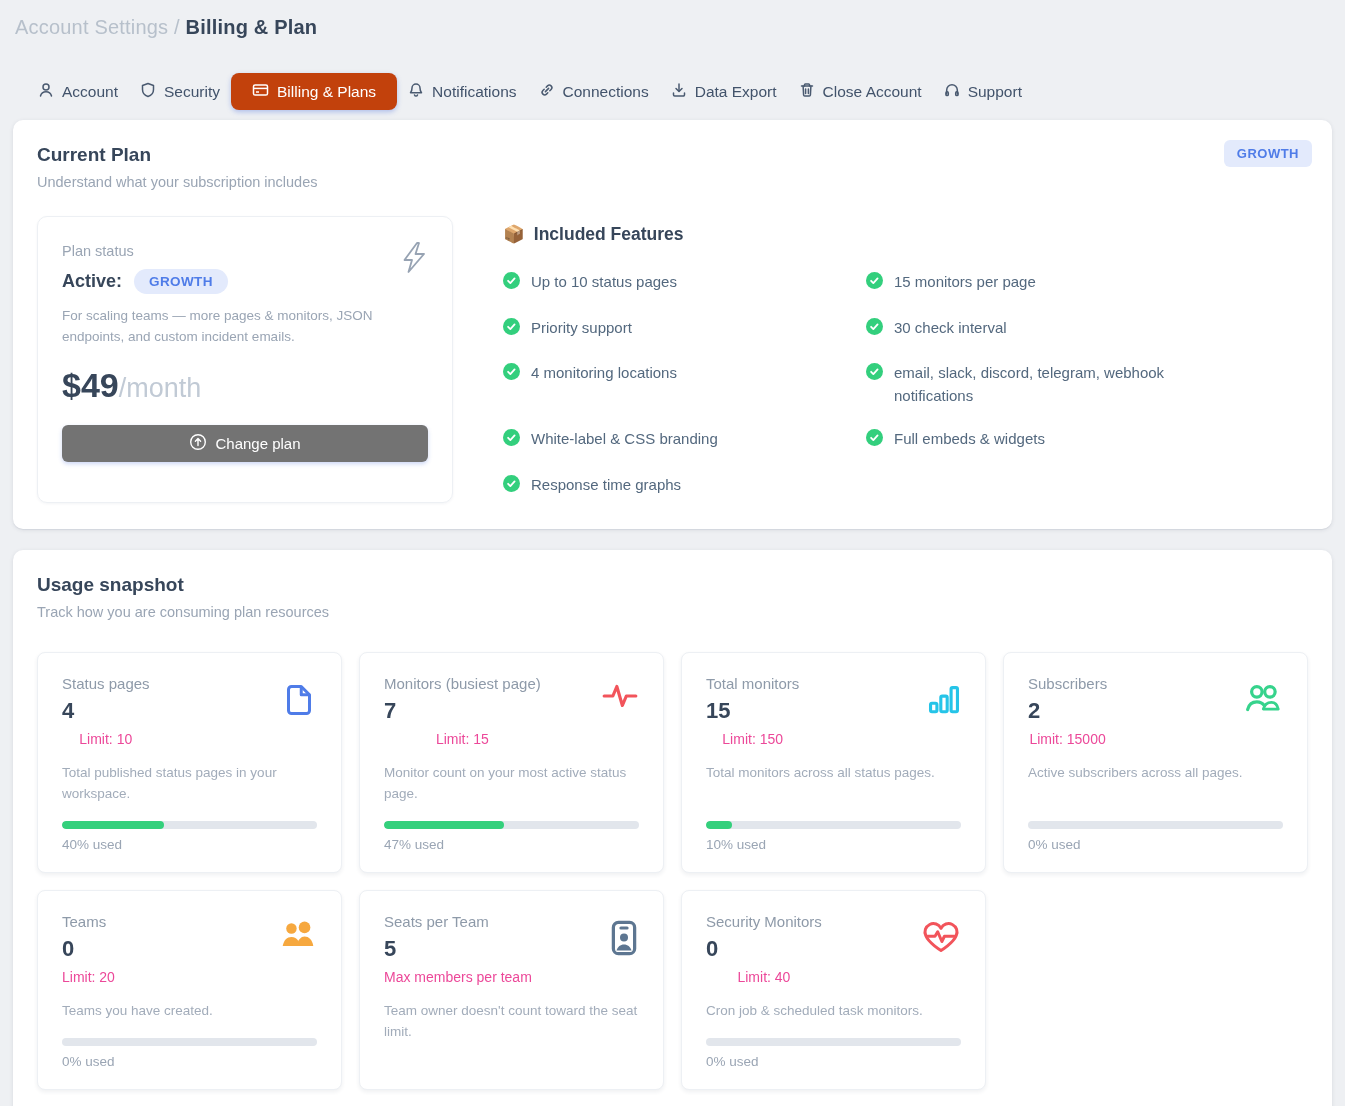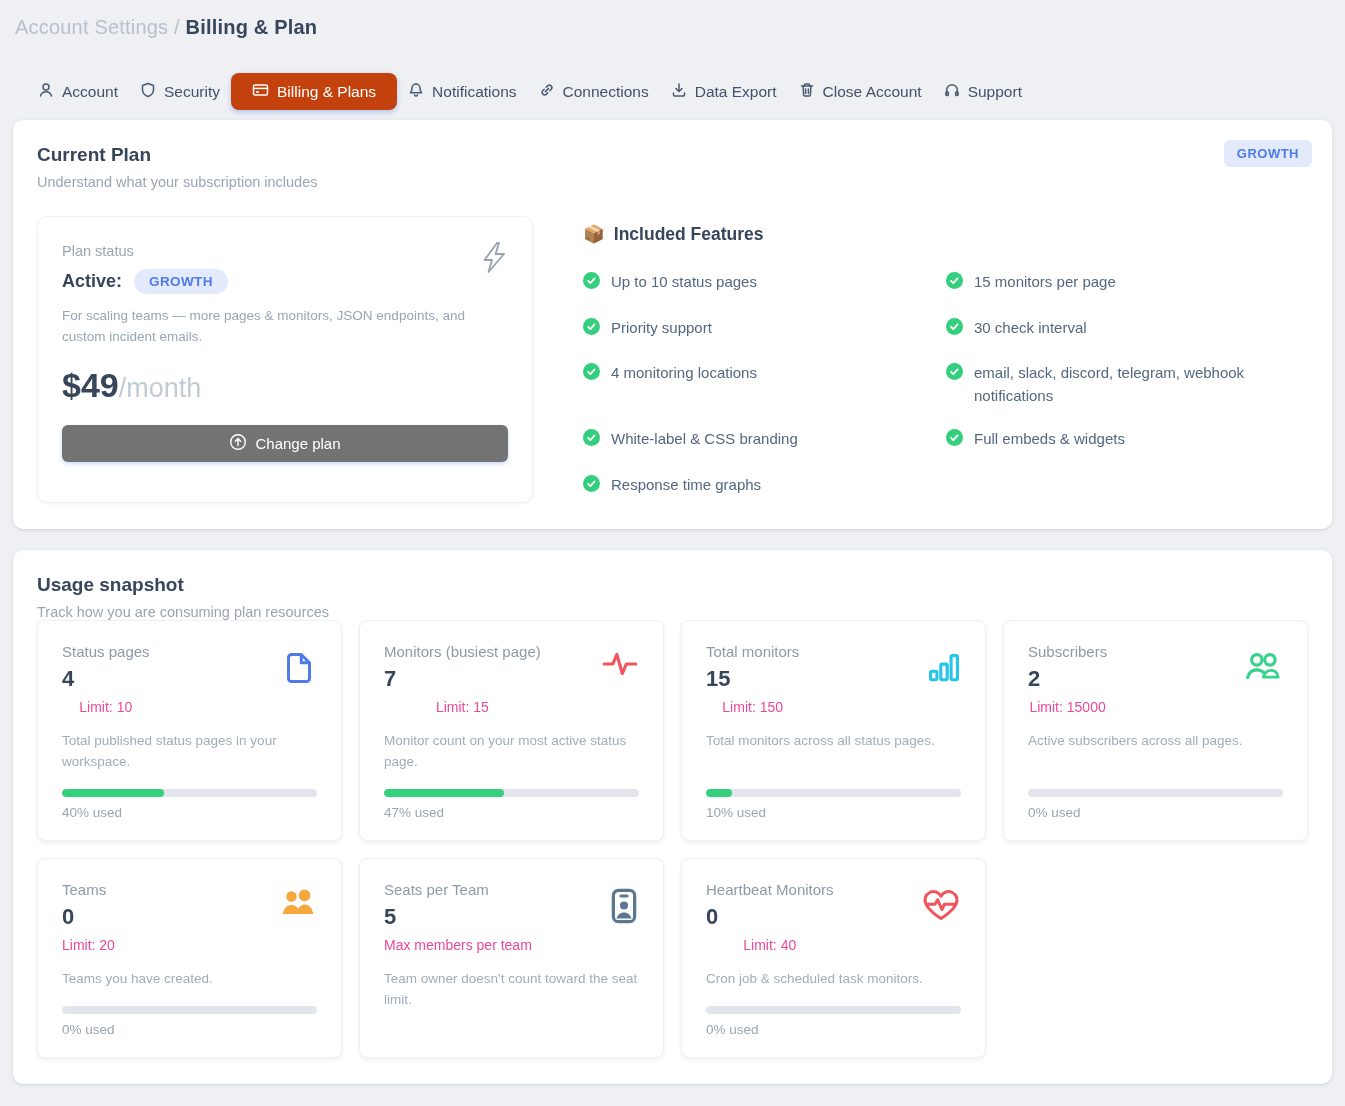--- a/index.html
+++ b/index.html
@@ -40,21 +40,21 @@
   .section-sub { font-size: 14.5px; color: #9aa5b4; margin-top: 8px; }
 
   .plan-pill-top {
     position: absolute; top: 20px; right: 20px;
     background: #e3eafc; color: #4f7ce8; font-size: 13px; font-weight: 600;
     padding: 6px 13px; border-radius: 6px; letter-spacing: .5px;
   }
 
   .plan-flex { display: flex; margin-top: 26px; }
   .plan-box {
-    width: 496px; flex: none; position: relative;
+    width: 416px; flex: none; position: relative;
     border: 1px solid #edf0f4; border-radius: 10px;
     box-shadow: 0 1px 3px rgba(25,40,70,.05);
     padding: 26px 24px 40px;
   }
   .plan-status-label { font-size: 14.5px; color: #9aa5b4; }
   .plan-active-row { display: flex; align-items: center; gap: 12px; margin-top: 10px; }
   .plan-active-text { font-size: 18px; font-weight: 700; color: #37465a; }
   .plan-badge {
     background: #e3eafc; color: #4f7ce8; font-size: 13.5px; font-weight: 600;
     padding: 5px 15px; border-radius: 999px; letter-spacing: .4px;
@@ -74,21 +74,21 @@
   .features { flex: 1; padding-left: 50px; padding-top: 8px; }
   .features-title { font-size: 17.5px; font-weight: 700; color: #37465a; display: flex; align-items: center; gap: 9px; }
   .features-grid {
     display: grid; grid-template-columns: 1fr 1fr;
     column-gap: 26px; row-gap: 21px; margin-top: 26px; max-width: 700px;
   }
   .feature { display: flex; gap: 11px; font-size: 15px; color: #53687e; line-height: 1.5; }
   .feature .chk { flex: none; margin-top: 1px; }
 
   
-  .ugrid { display: grid; grid-template-columns: repeat(4, 1fr); gap: 17px; }
+  .ugrid { display: grid; grid-template-columns: repeat(4, 1fr); gap: 17px; margin-top: 32px; }
   .ucard {
     border: 1px solid #edf0f4; border-radius: 8px;
     box-shadow: 0 2px 4px rgba(25,40,70,.07);
     padding: 22px 24px 20px; display: flex; flex-direction: column; background: #fff;
   }
   .ucard-top { display: flex; justify-content: space-between; align-items: flex-start; }
   .ucard-label { font-size: 15px; color: #8e9aa9; }
   .ucard-value { font-size: 22px; font-weight: 700; color: #37465a; margin-top: 6px; }
   .ucard-limit { font-size: 14px; color: #ec4899; margin-top: 7px; text-align: center; }
   .ucard-icon { margin-top: 6px; }
@@ -406,21 +406,21 @@
                 <path d="M6 25c.9-3.2 3.1-4.9 6-4.9s5.1 1.7 6 4.9z" fill="#5d7691"></path>
               </svg>
           </span>
         </div>
         <div class="ucard-desc">Team owner doesn't count toward the seat limit.</div>
       </div>
 
       <div class="ucard">
         <div class="ucard-top">
           <div>
-            <div class="ucard-label">Heartbeat Monitors</div>
+            <div class="ucard-label">Security Monitors</div>
             <div class="ucard-value">0</div>
             <div class="ucard-limit">Limit: 40</div>
           </div>
           <span class="ucard-icon">
             <svg width="40" height="36" viewBox="0 0 26 24" fill="none" stroke="#f2545b" stroke-width="2" stroke-linecap="round" stroke-linejoin="round">
                 <path d="M13 21s-8.2-5-10.1-9.8A5.6 5.6 0 0 1 13 6.2 5.6 5.6 0 0 1 23.1 11.2C21.2 16 13 21 13 21z"></path>
                 <polyline points="3.5 11.5 9 11.5 10.8 8.5 13.6 15 15.3 11.5 22.5 11.5"></polyline>
               </svg>
           </span>
         </div>

